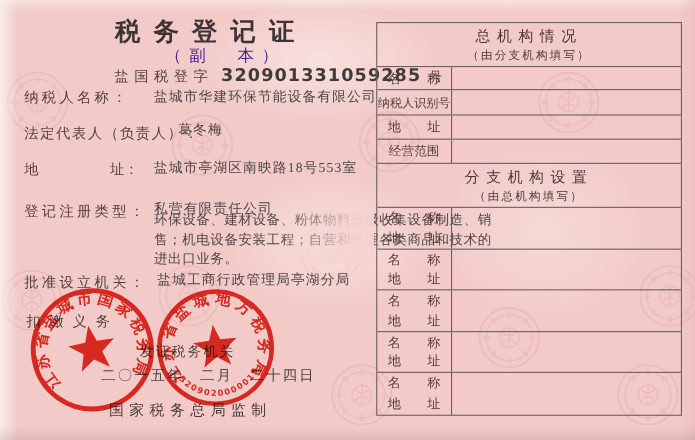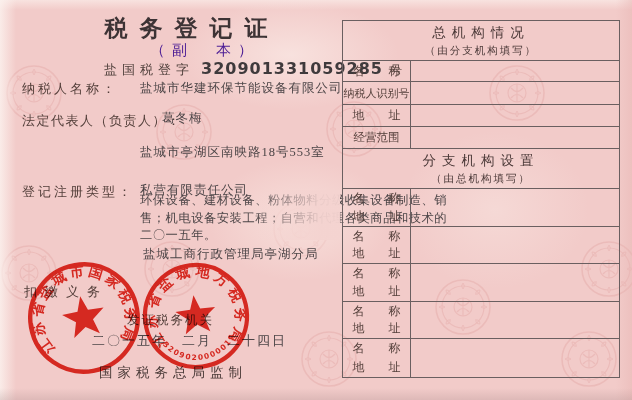--- a/index.html
+++ b/index.html
@@ -115,32 +115,34 @@
     <span class="serial-number">320901331059285</span>
     <span class="serial-suffix">号</span>
   </div>
 
   <div class="abs lbl" style="left:22px;top:80px;">纳税人名称：</div>
   <div class="abs val" style="left:140px;top:80px;">盐城市华建环保节能设备有限公司</div>
 
   <div class="abs lbl" style="left:22px;top:112px;letter-spacing:1.5px;">法定代表人（负责人）：</div>
   <div class="abs val" style="left:162px;top:110px;">葛冬梅</div>
 
+  <div class="abs lbl" style="left:22px;top:145px;letter-spacing:0;">地　　　　　址：</div>
   <div class="abs val" style="left:140px;top:144px;">盐城市亭湖区南映路18号553室</div>
 
   <div class="abs lbl" style="left:22px;top:183px;">登记注册类型：</div>
   <div class="abs val" style="left:140px;top:182px;">私营有限责任公司</div>
 
   <div class="abs scope-lines" style="left:140px;top:192px;">
     <div>环保设备、建材设备、粉体物料分级收集设备制造、销</div>
     <div>售；机电设备安装工程；自营和代理各类商品和技术的</div>
-    <div>二〇一五年。</div>
+    <div>进出口业务。</div>
   </div>
   <div class="fade" style="left:252px;top:190px;width:88px;height:50px;background:linear-gradient(to right,rgba(244,211,208,0),rgba(244,211,208,.95) 80%)"></div>
 
+  <div class="abs lbl" style="left:22px;top:248px;">批准设立机关：</div>
   <div class="abs val" style="left:143px;top:246px;">盐城工商行政管理局亭湖分局</div>
 
   <div class="abs lbl" style="left:24px;top:283px;letter-spacing:8px;">扣缴义务</div>
   <div class="abs lbl" style="left:127px;top:312px;letter-spacing:2px;font-size:12.5px;">发证税务机关</div>
   <div class="abs datetxt" style="left:92px;top:332px;">二〇一五年　二月　二十四日</div>
   <div class="abs footer-line" style="left:99px;top:364px;">国家税务总局监制</div>
 
   <svg class="stamp" style="left:25px;top:259px;transform:rotate(-10deg);" width="118" height="118" viewBox="-56 -56 112 112">
     <circle r="51" fill="none" stroke="#df2318" stroke-width="4.2"></circle>
     <polygon fill="#df2318" points="0,-21 5.05,-6.96 19.97,-6.49 8.18,2.66 12.34,16.99 0,8.6 -12.34,16.99 -8.18,2.66 -19.97,-6.49 -5.05,-6.96"></polygon>

